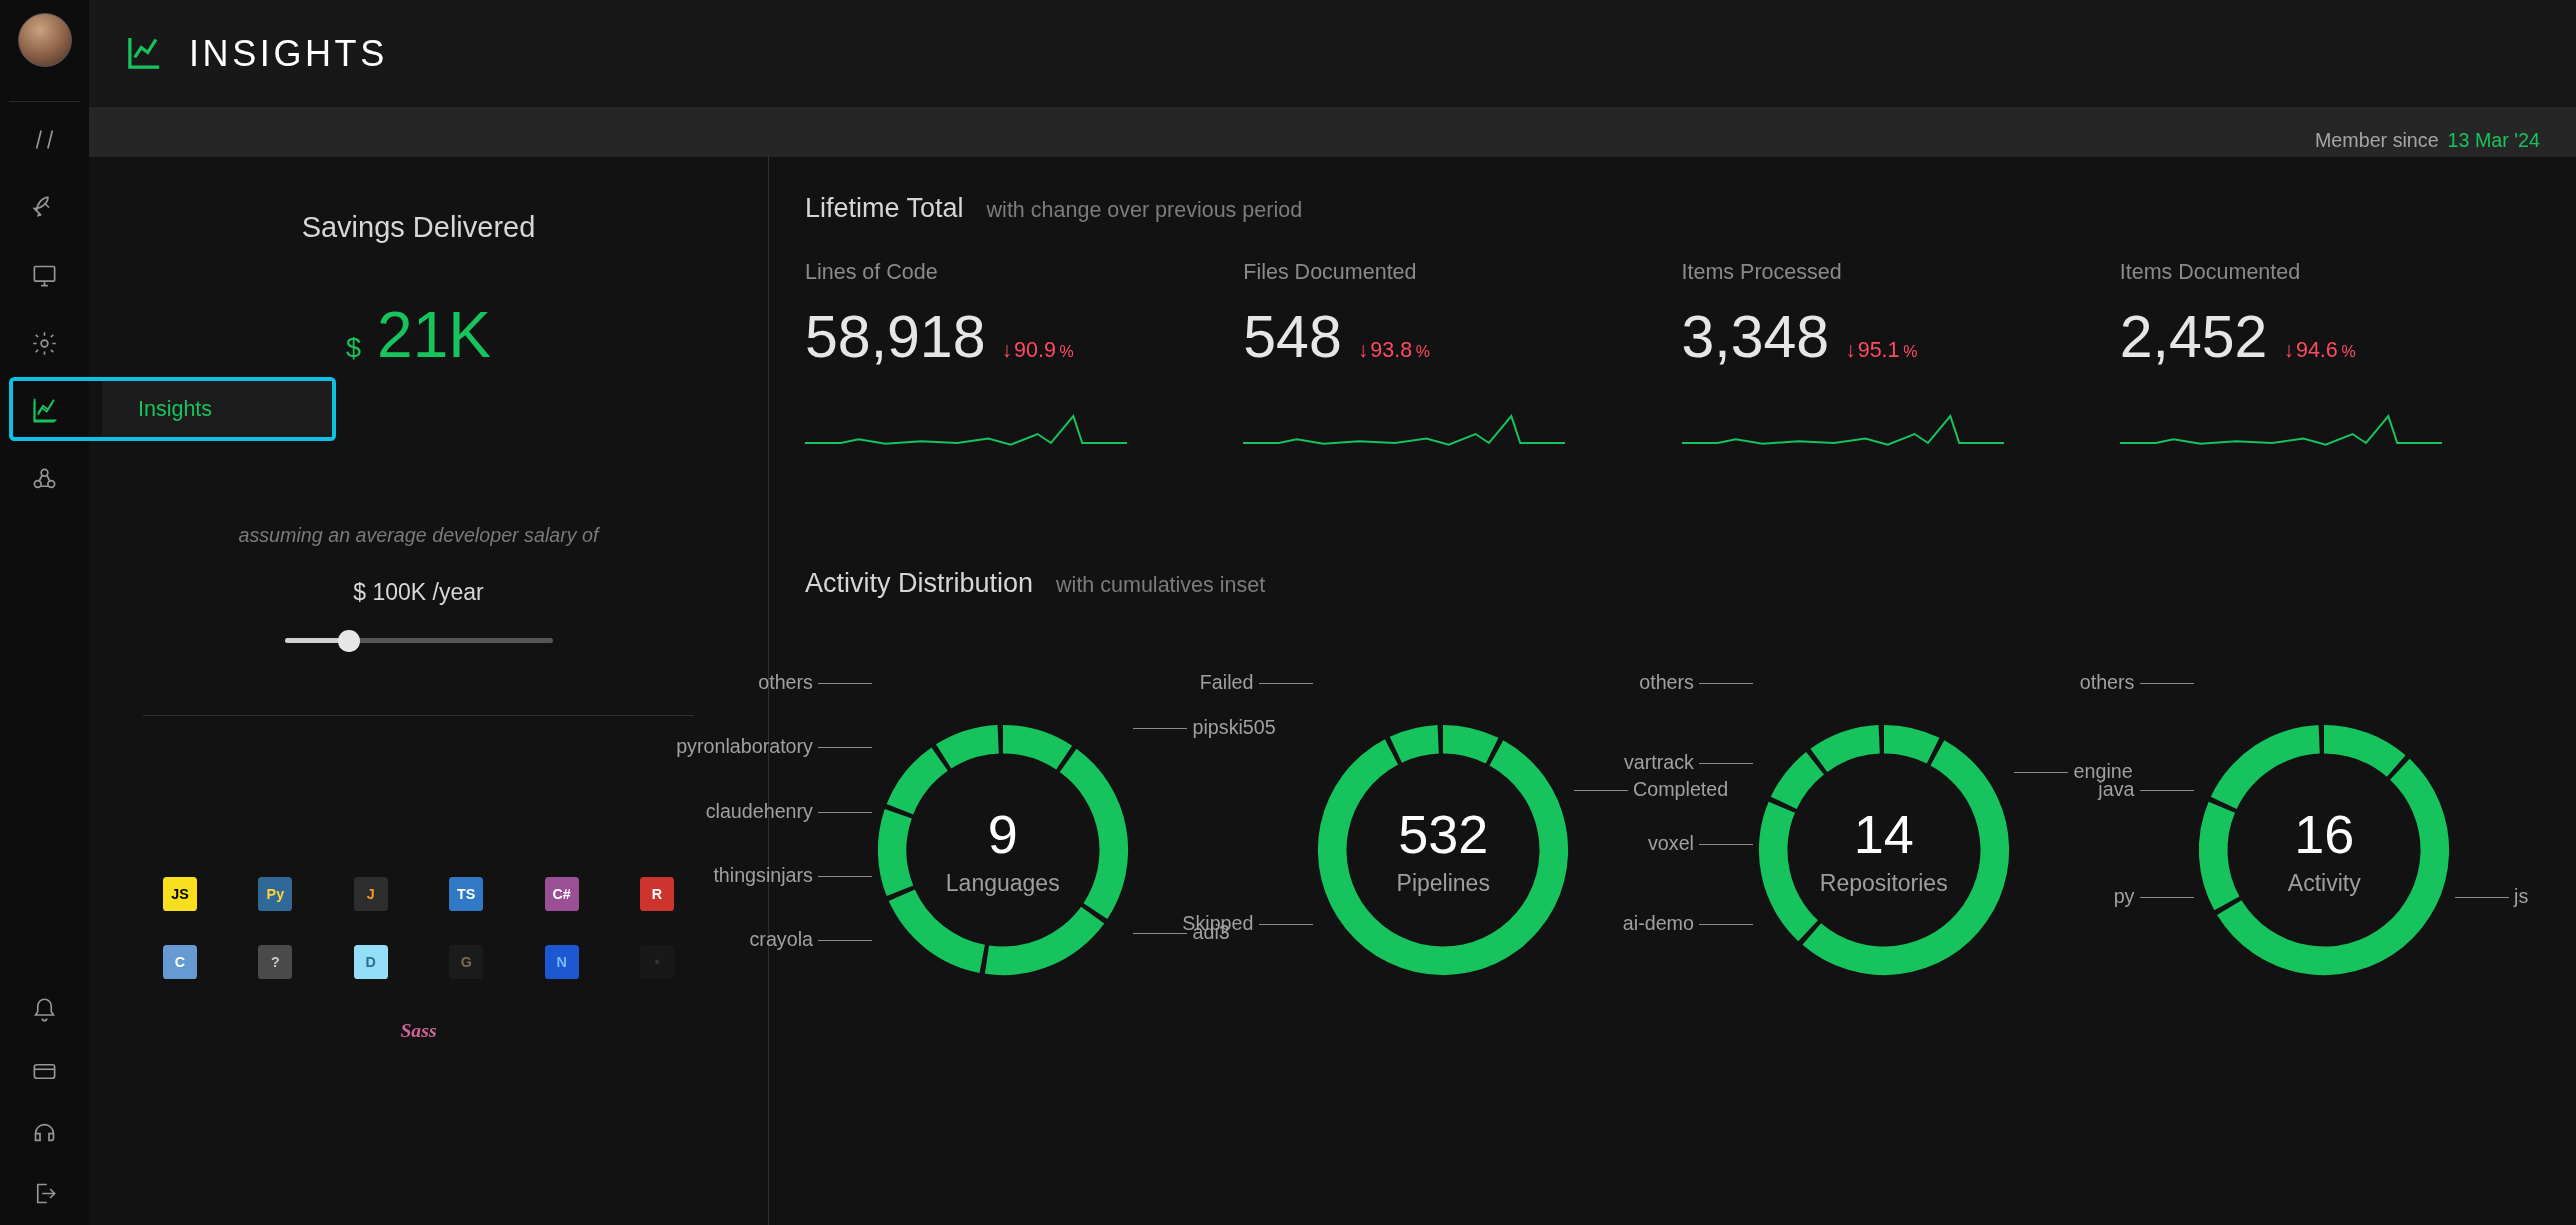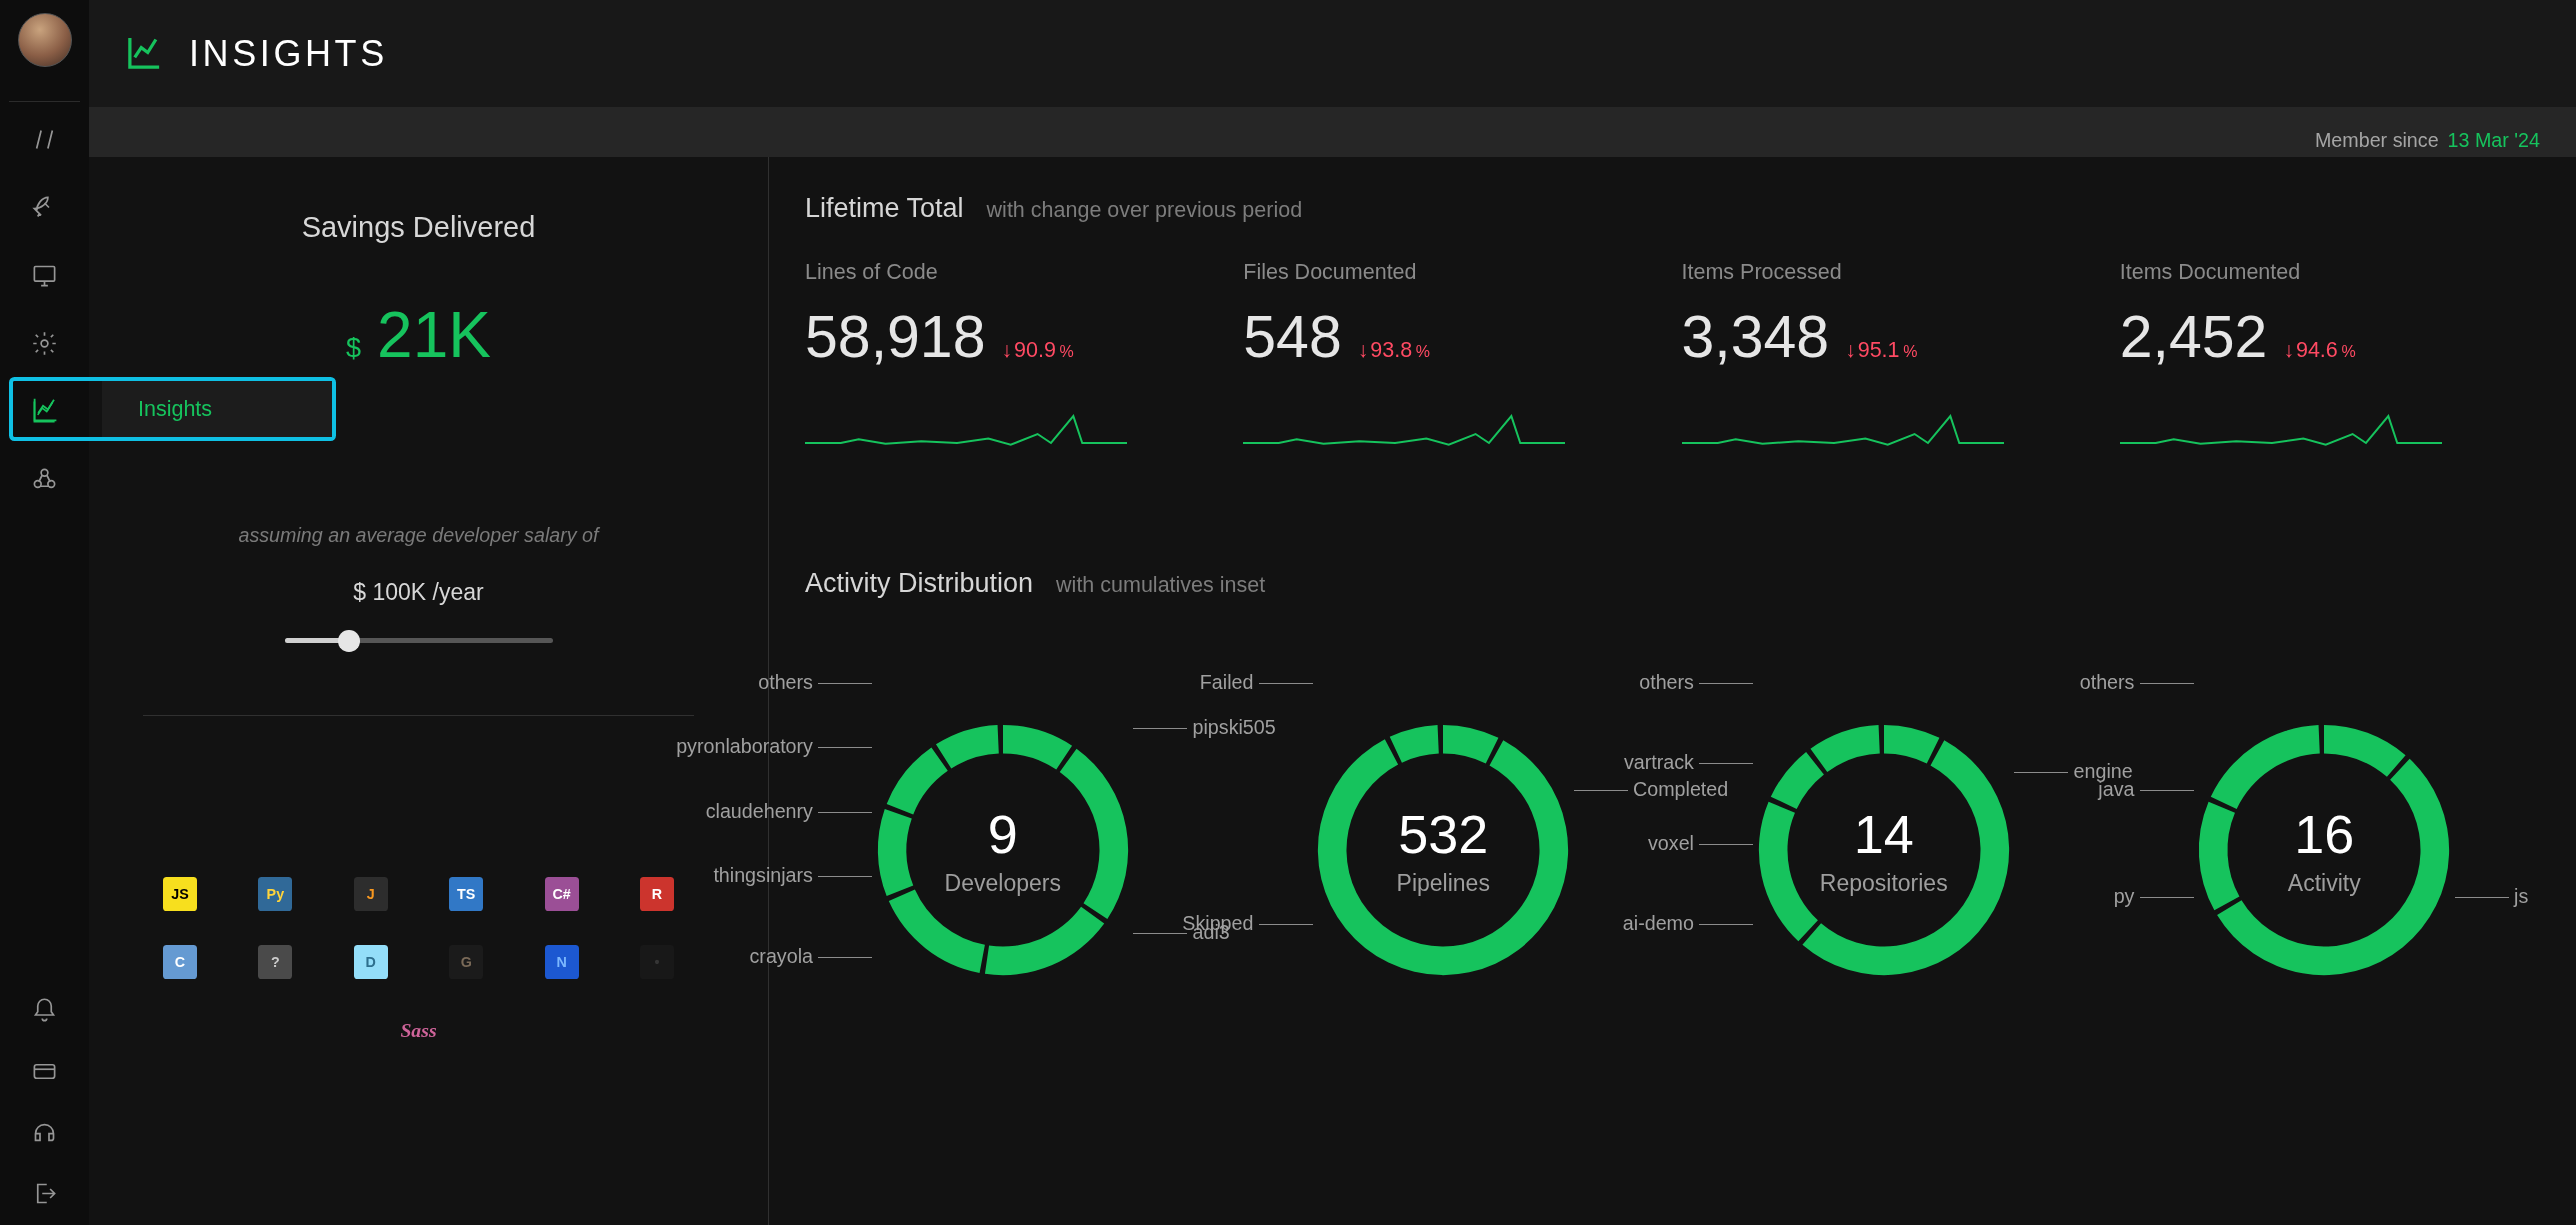--- a/index.html
+++ b/index.html
@@ -403,27 +403,27 @@
               <path fill="#16c35d" d="M160 20 A140 140 0 0 1 237.27117794368814 43.25598491059647 L219.60919441370228 69.94033121674585 A108 108 0 0 0 160 52 Z"></path>
               <path fill="#16c35d" d="M242.28993532094626 46.73762078750735 A140 140 0 0 1 276.74401508940355 237.27117794368814 L250.05966878325415 219.60919441370228 A108 108 0 0 0 223.4808072475871 72.62616460750567 Z"></path>
               <path fill="#16c35d" d="M273.26237921249265 242.28993532094626 A140 140 0 0 1 139.79013185986375 298.53361046965574 L144.4095302918949 266.8687852194487 A108 108 0 0 0 247.37383539249433 223.4808072475871 Z"></path>
               <path fill="#16c35d" d="M133.7666159579986 297.52021510201644 A140 140 0 0 1 32.20321518737401 217.16626445339392 L61.41390885883139 204.09968972118958 A108 108 0 0 0 139.76281802474176 266.0870230786984 Z"></path>
               <path fill="#16c35d" d="M29.831291975644803 211.5374373758549 A140 140 0 0 1 27.70715229794567 114.18949414292545 L57.945517486986674 124.66046691025679 A108 108 0 0 0 59.584139524068846 199.75745168994519 Z"></path>
               <path fill="#16c35d" d="M29.831291975644774 108.46256262414515 A140 140 0 0 1 79.89957771762768 45.17873737767195 L98.2082456678842 71.42359740563265 A108 108 0 0 0 59.58413952406883 120.24254831005483 Z"></path>
               <path fill="#16c35d" d="M84.9842487029404 41.794090429717926 A140 140 0 0 1 153.89328576885293 20.13324897853991 L155.2891061645437 52.102792069159364 A108 108 0 0 0 102.13070614226831 68.8125840457824 Z"></path>
             </svg>
             <div class="donut-center">
               <div class="num">9</div>
-              <div class="lbl">Developers</div>
+              <div class="lbl">Languages</div>
             </div>
             <div class="leader left" style="top: 36px; right: calc(50% + 125px);">others<span class="hline"></span></div>
             <div class="leader left" style="top: 100px; right: calc(50% + 125px);">pyronlaboratory<span class="hline"></span></div>
             <div class="leader left" style="top: 165px; right: calc(50% + 125px);">claudehenry<span class="hline"></span></div>
             <div class="leader left" style="top: 229px; right: calc(50% + 125px);">thingsinjars<span class="hline"></span></div>
-            <div class="leader left" style="top: 310px; right: calc(50% + 125px);">crayola<span class="hline"></span></div>
+            <div class="leader left" style="top: 293px; right: calc(50% + 125px);">crayola<span class="hline"></span></div>
             <div class="leader" style="top: 81px; left: calc(50% + 125px);"><span class="hline"></span>pipski505</div>
             <div class="leader" style="top: 286px; left: calc(50% + 125px);"><span class="hline"></span>adi3</div>
           </div>
           <div class="donut-card">
             <svg class="donut" viewBox="0 0 320 320">
               <path fill="#16c35d" d="M160 20 A140 140 0 0 1 222.02996671538514 34.491899746318325 L207.8516886090114 63.179465518588415 A108 108 0 0 0 160 52 Z"></path>
               <path fill="#16c35d" d="M227.44551437424013 37.3170647938591 A140 140 0 1 1 94.92211359855321 36.044892394381804 L109.79705906174105 64.3774884185231 A108 108 0 1 0 212.02939680298525 65.35887855526273 Z"></path>
               <path fill="#16c35d" d="M100.39089918088979 33.32421265475729 A140 140 0 0 1 153.89328576885293 20.13324897853991 L155.2891061645437 52.102792069159364 A108 108 0 0 0 114.01583651097212 62.278678333669916 Z"></path>
             </svg>
             <div class="donut-center">

